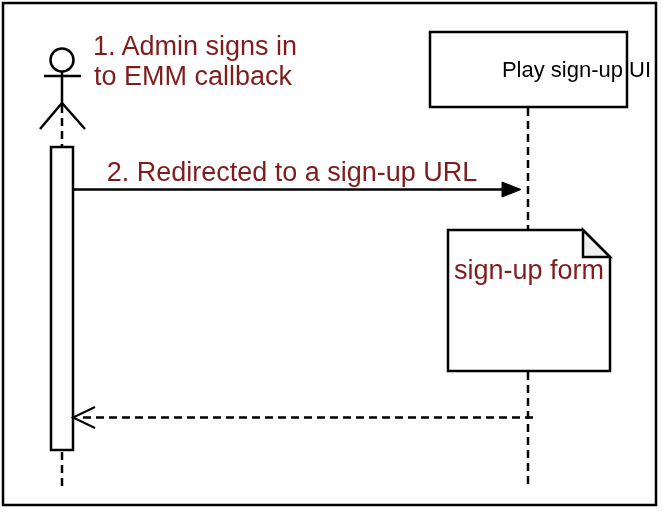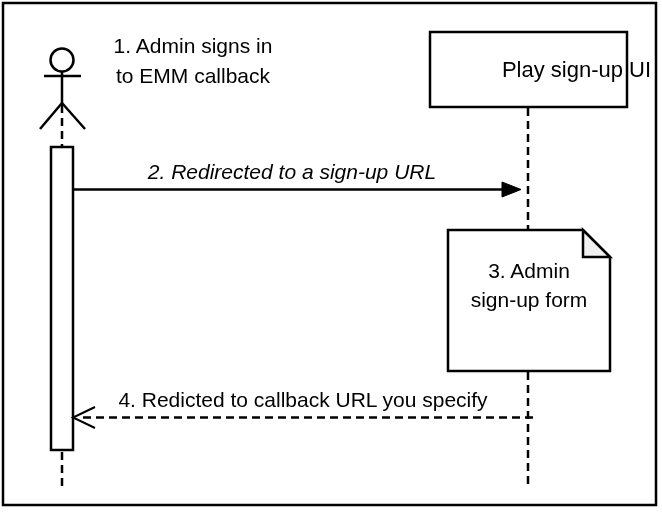--- a/index.html
+++ b/index.html
@@ -18,24 +18,24 @@
   }
   .shape-layer {
     position: absolute;
     left: 0;
     top: 0;
     width: 662px;
     height: 512px;
   }
   .lbl {
     position: absolute;
-    font-size: 21px;
+    font-size: 27px;
     line-height: 30px;
     text-align: center;
-    color: #000000;
+    color: #7f1d1d;
     white-space: nowrap;
   }
   .participant-label {
     position: absolute;
     left: 430px;
     top: 32px;
     width: 197px;
     height: 75px;
     display: flex;
     align-items: center;
@@ -47,21 +47,20 @@
     left: 93px;
     top: 31px;
     width: 200px;
   }
   .msg2-label {
     left: 73px;
     top: 159px;
     width: 438px;
     height: 26px;
     line-height: 26px;
-    font-style: italic;
   }
   .msg4-label {
     left: 78px;
     top: 387px;
     width: 450px;
     height: 26px;
     line-height: 26px;
   }
   .note-label {
     left: 448px;
@@ -112,19 +111,17 @@
   <div class="lbl title-label">
     <div>1. Admin signs in</div>
     <div>to EMM callback</div>
   </div>
 
   <div class="participant-label">Play sign-up UI</div>
 
   <div class="lbl msg2-label">2. Redirected to a sign-up URL</div>
 
   <div class="lbl note-label">
-    <div>3. Admin</div>
     <div>sign-up form</div>
   </div>
 
-  <div class="lbl msg4-label">4. Redicted to callback URL you specify</div>
 
 </div>
 
 </body></html>

